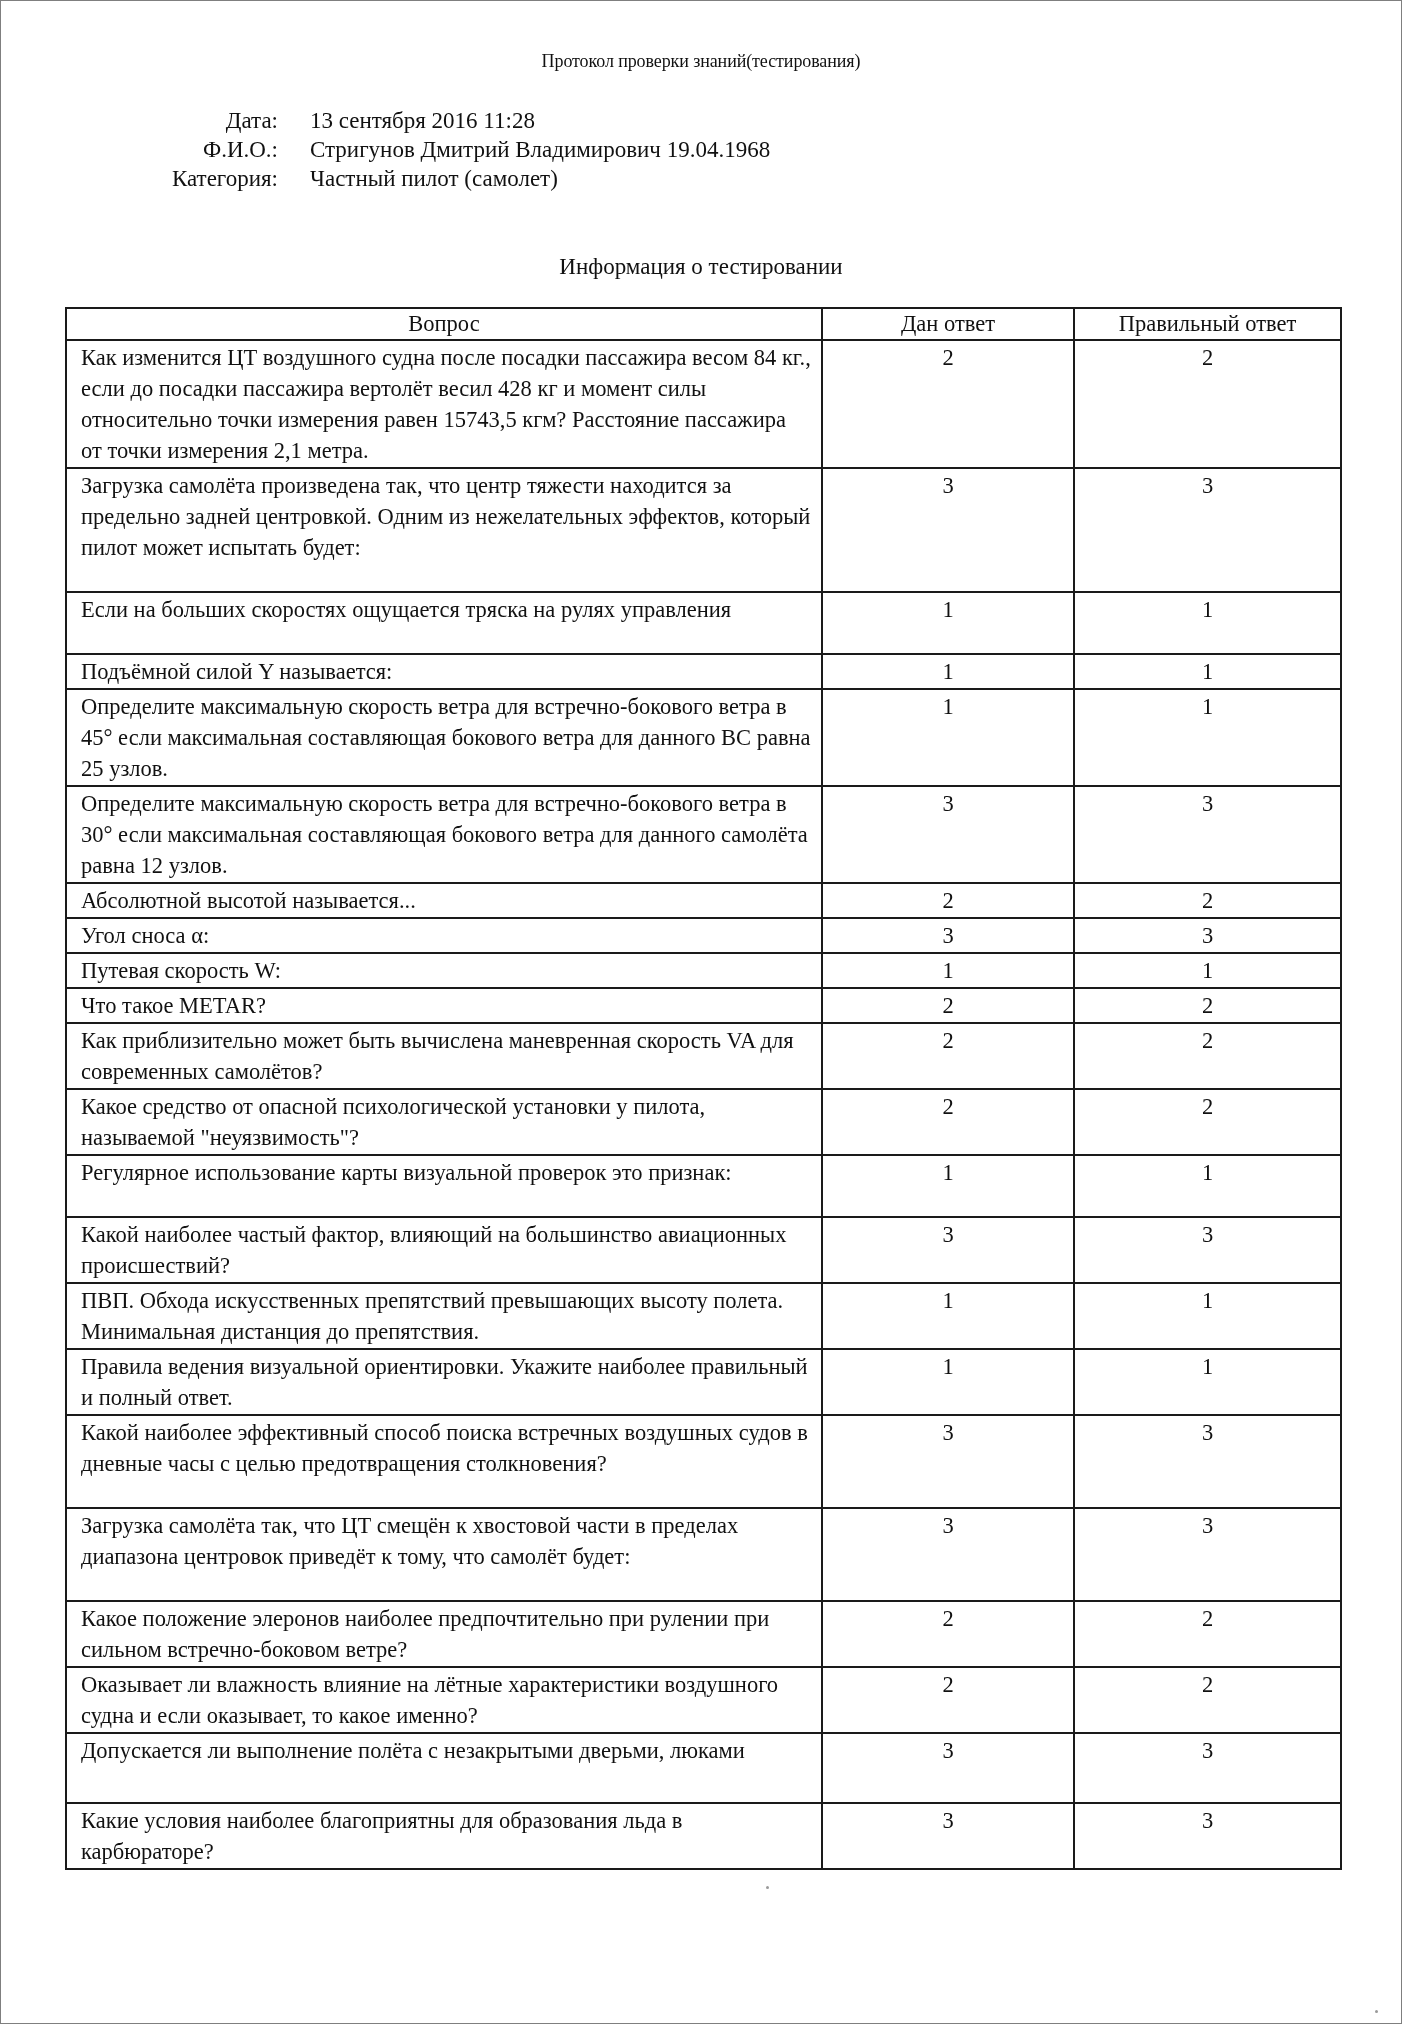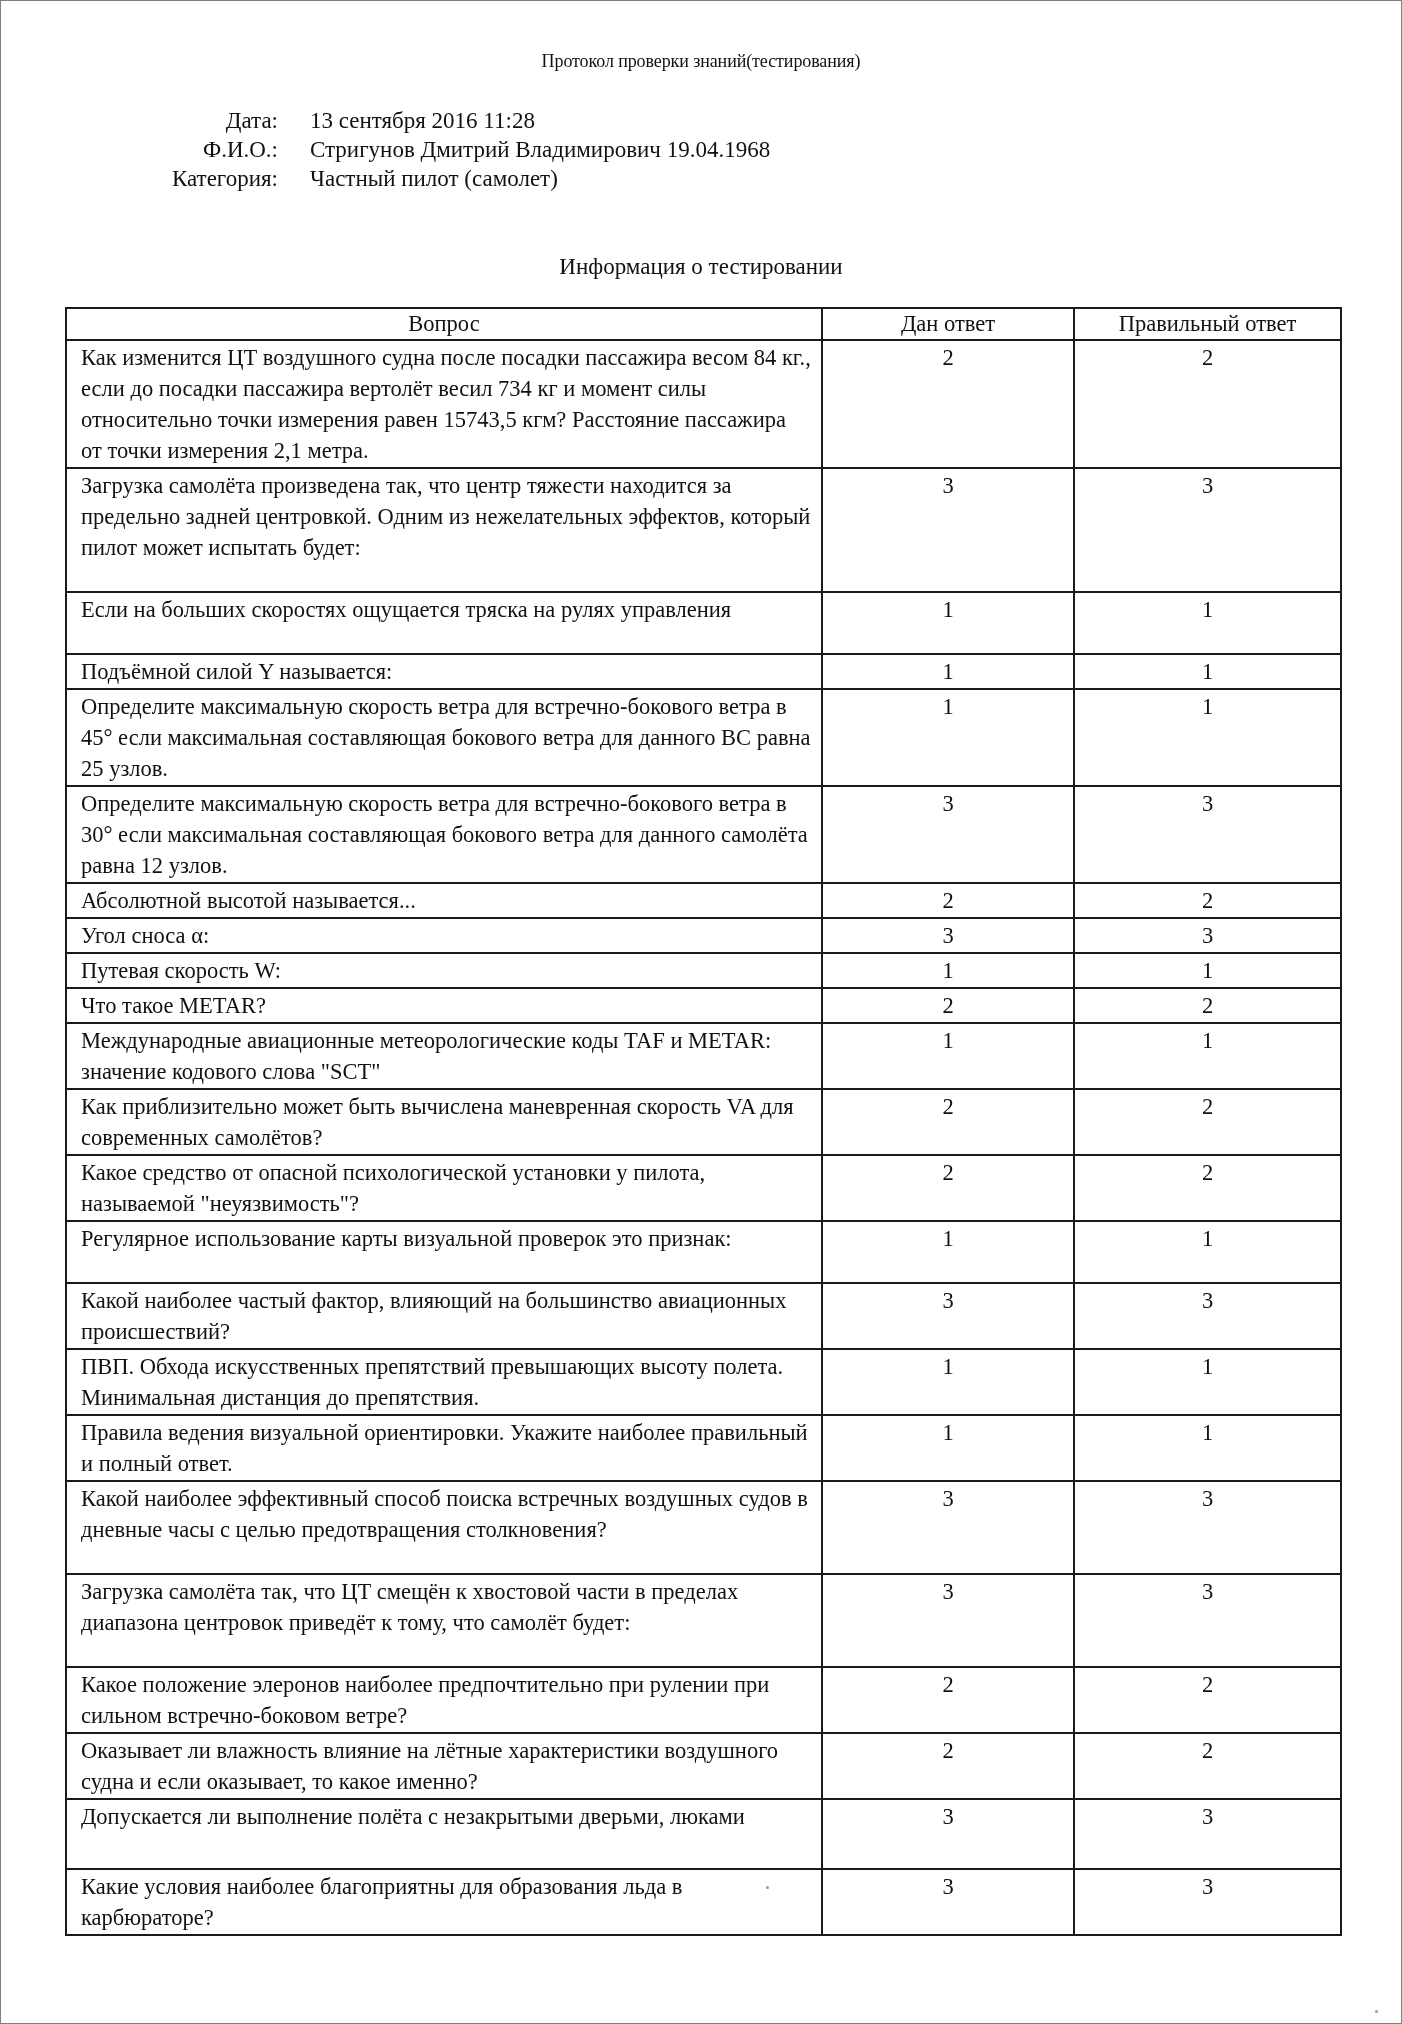--- a/index.html
+++ b/index.html
@@ -139,21 +139,21 @@
   </colgroup>
   <thead>
     <tr>
       <th>Вопрос</th>
       <th>Дан ответ</th>
       <th>Правильный ответ</th>
     </tr>
   </thead>
   <tbody>
     <tr style="height:128px">
-        <td class="q">Как изменится ЦТ воздушного судна после посадки пассажира весом 84 кг., если до посадки пассажира вертолёт весил 734 кг и момент силы относительно точки измерения равен 15743,5 кгм? Расстояние пассажира от точки измерения 2,1 метра.</td>
+        <td class="q">Как изменится ЦТ воздушного судна после посадки пассажира весом 84 кг., если до посадки пассажира вертолёт весил 428 кг и момент силы относительно точки измерения равен 15743,5 кгм? Расстояние пассажира от точки измерения 2,1 метра.</td>
         <td class="num">2</td>
         <td class="num">2</td>
       </tr>
     <tr style="height:124px">
         <td class="q">Загрузка самолёта произведена так, что центр тяжести находится за предельно задней центровкой. Одним из нежелательных эффектов, который пилот может испытать будет:</td>
         <td class="num">3</td>
         <td class="num">3</td>
       </tr>
     <tr style="height:62px">
         <td class="q">Если на больших скоростях ощущается тряска на рулях управления</td>
@@ -189,25 +189,20 @@
         <td class="q">Путевая скорость W:</td>
         <td class="num">1</td>
         <td class="num">1</td>
       </tr>
     <tr style="height:31px">
         <td class="q">Что такое METAR?</td>
         <td class="num">2</td>
         <td class="num">2</td>
       </tr>
     <tr style="height:62px">
-        <td class="q">Международные авиационные метеорологические коды TAF и METAR: значение кодового слова "SCT"</td>
-        <td class="num">1</td>
-        <td class="num">1</td>
-      </tr>
-    <tr style="height:62px">
         <td class="q">Как приблизительно может быть вычислена маневренная скорость VA для современных самолётов?</td>
         <td class="num">2</td>
         <td class="num">2</td>
       </tr>
     <tr style="height:62px">
         <td class="q">Какое средство от опасной психологической установки у пилота, называемой "неуязвимость"?</td>
         <td class="num">2</td>
         <td class="num">2</td>
       </tr>
     <tr style="height:62px">

